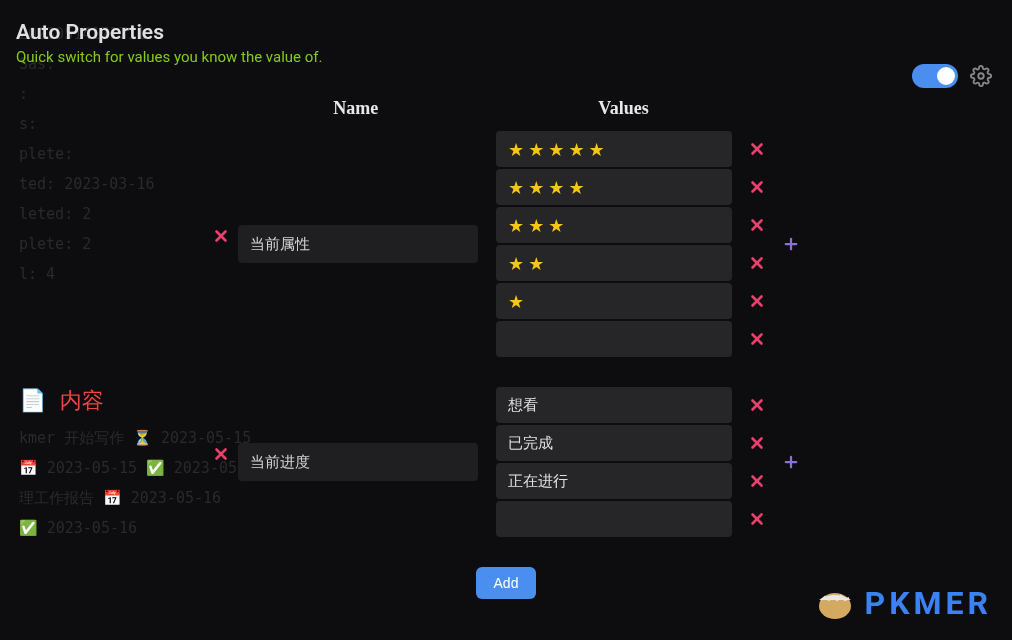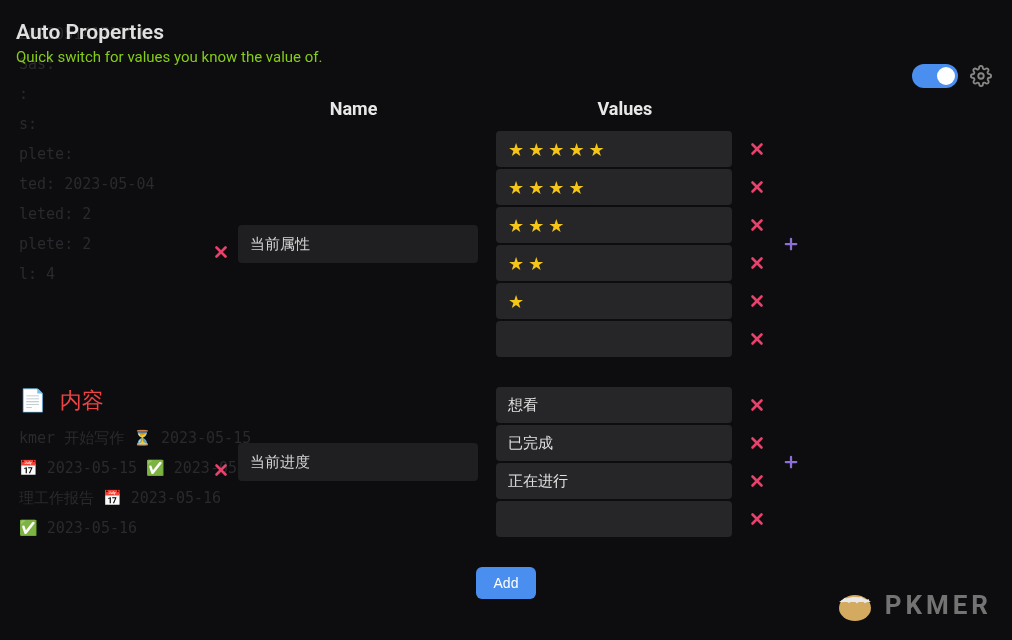--- a/index.html
+++ b/index.html
@@ -28,24 +28,24 @@
 .toprow { display:flex; align-items:center; justify-content:flex-end; gap:12px; margin-top:-30px; margin-bottom:10px; padding-right:4px; }
 .toggle {
   width: 46px; height: 24px; background: #4a8ef0; border-radius: 12px;
   position: relative; cursor: pointer;
 }
 .toggle::after {
   content:''; position:absolute; right:3px; top:3px; width:18px; height:18px;
   background:#fff; border-radius:50%;
 }
 .gear { width: 22px; height: 22px; color: #888; cursor: pointer; }
-.headers { display:flex; justify-content:center; gap: 220px; font-size:18px; font-weight:700; color:#e8e8e8; margin-bottom:12px; }
+.headers { display:flex; justify-content:center; gap: 220px; font-size:18px; font-weight:700; color:#e8e8e8; margin-bottom:12px;font-family:Liberation Serif, serif; }
 .headers span:first-child { margin-left: -30px; }
 .row { display:flex; align-items:center; justify-content:center; gap:18px; margin-bottom:30px; }
-.name-col { display:flex; align-items:flex-end; gap:6px; }
+.name-col { display:flex; align-items:flex-start; gap:6px; }
 .name-input {
   width: 240px; height: 38px; background:#1f1f22; border:none; border-radius:4px;
   color:#d4d4d4; padding:0 12px; font-size:15px;
 }
 .values-col { display:flex; flex-direction:column; gap:2px; }
 .value-row { display:flex; align-items:center; gap:14px; }
 .value-input {
   width: 236px; height: 36px; background:#262629; border:none; border-radius:4px;
   color:#e0e0e0; padding:0 12px; font-size:15px; display:flex; align-items:center; gap:4px;
 }
@@ -61,32 +61,32 @@
 .add-btn {
   display:block; margin: 10px auto 12px; background:#4a8ef0; color:#fff;
   border:none; border-radius:6px; padding:8px 18px; font-size:14px; font-weight:500;
   cursor:pointer;
 }
 .logo {
   position:absolute; bottom:18px; right:20px; display:flex; align-items:center; gap:10px;
   z-index:2;
 }
 .logo-egg { width:40px; height:34px; position:relative; }
-.logo-text { font-size:26px; font-weight:700; color:#737373; letter-spacing:4px; }
+.logo-text { font-size:32px; font-weight:700; color:#3b82f6; letter-spacing:4px; }
 </style>
 </head>
 <body>
 
 <div class="bg-text">
   <div>20230514171711</div>
   <div>Sas:</div>
   <div>:</div>
   <div>s:</div>
   <div>plete:</div>
-  <div>ted: 2023-05-04</div>
+  <div>ted: 2023-03-16</div>
   <div>leted: 2</div>
   <div>plete: 2</div>
   <div>l: 4</div>
   <br><br><br>
   <div style="color:#ef4444; font-size:22px;">📄 <span>内容</span></div>
   <div>kmer 开始写作 ⏳ 2023-05-15</div>
   <div>     📅 2023-05-15 ✅ 2023-05-16</div>
   <div>理工作报告 📅 2023-05-16</div>
   <div>     ✅ 2023-05-16</div>
 </div>

